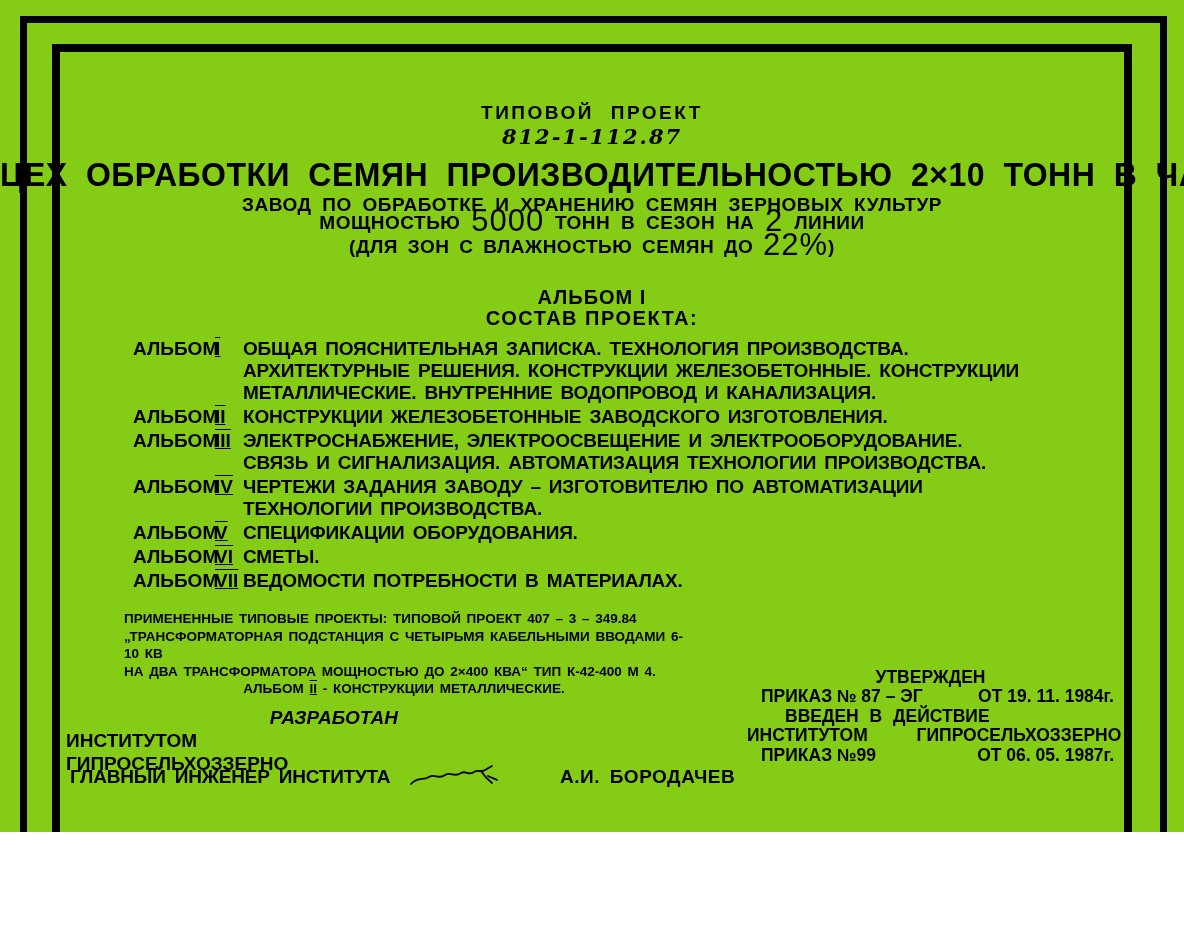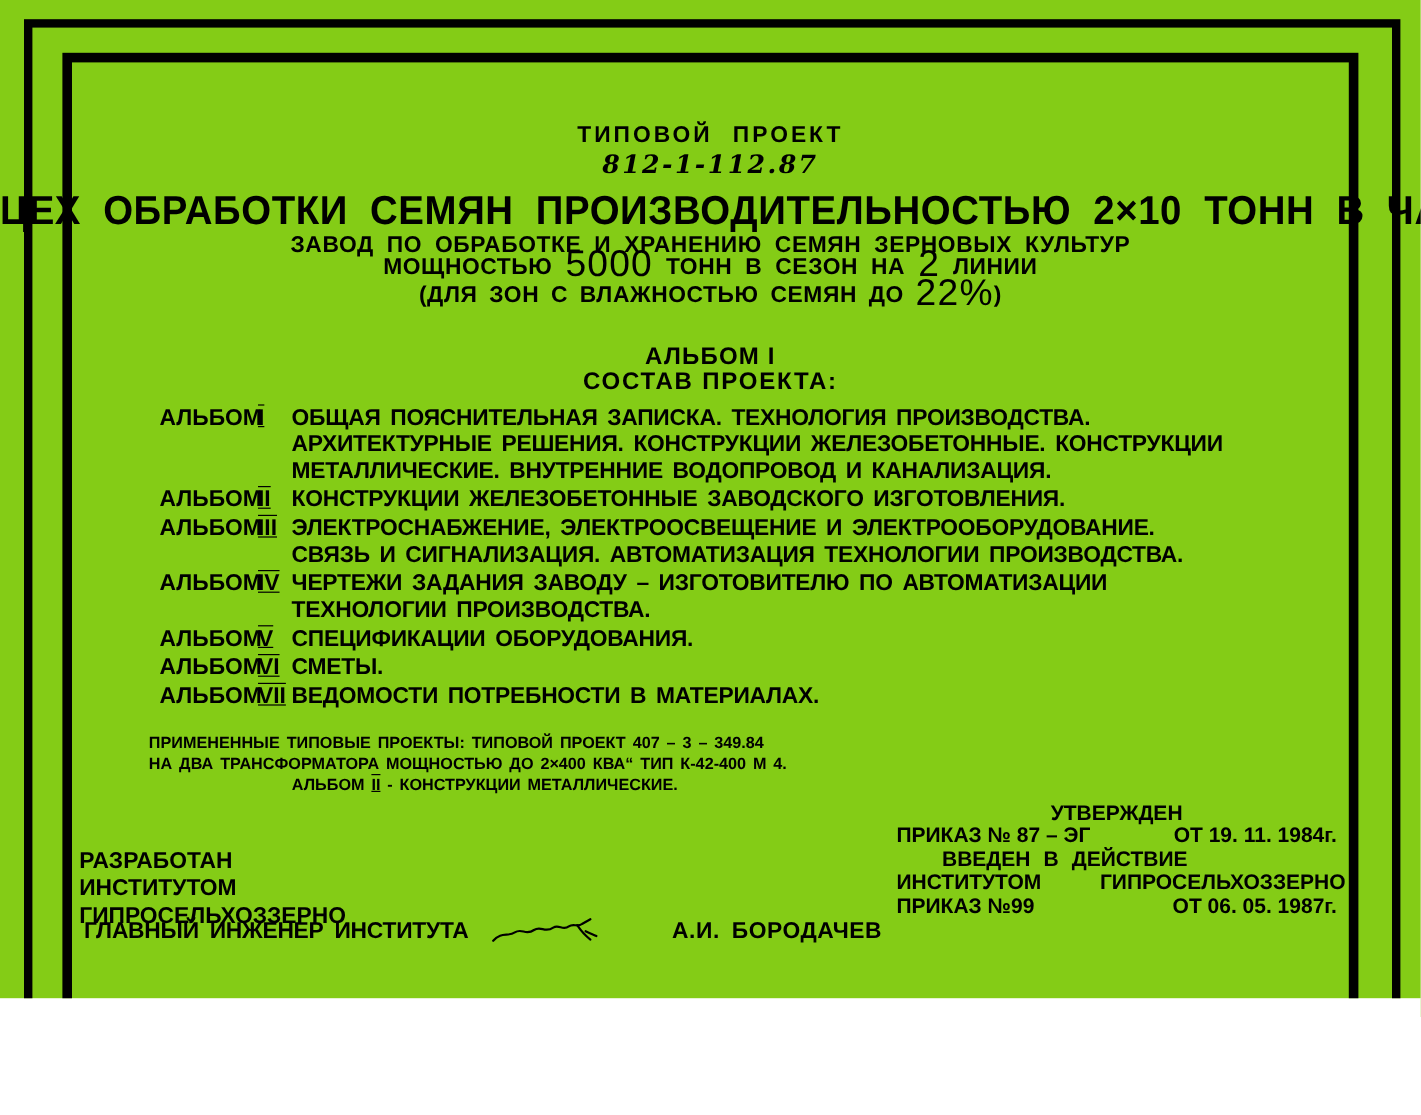--- a/index.html
+++ b/index.html
@@ -26,26 +26,26 @@
   .contents-title{top:307px;font-size:20px;letter-spacing:1.5px;font-weight:bold;}
   .album-list{left:133px;top:338px;width:960px;font-size:19px;font-weight:bold;line-height:22px;}
   .album-row{display:grid;grid-template-columns:82px 28px auto;margin-bottom:2px;}
   .album-desc div{letter-spacing:-0.2px;word-spacing:3px;white-space:nowrap;}
   .rn{text-decoration:overline underline;}
   .notes{left:124px;top:610px;width:560px;font-size:13.5px;font-weight:bold;
     line-height:17.5px;letter-spacing:0;word-spacing:2px;}
   .notes .nl4{text-align:center;}
   .approval{left:747px;top:629px;width:367px;font-size:17.5px;font-weight:bold;line-height:19.4px;}
   .appr-c{text-align:center;margin-top:39px;}
-  .appr-row{display:flex;justify-content:space-between;}
+  .appr-row{display:flex;justify-content:space-between;margin-left:14px;}
   .appr-indent{padding-left:38px;word-spacing:6px;}
   .appr-spread{word-spacing:44px;white-space:nowrap;}
   .appr-c2{text-align:center;word-spacing:10px;}
   .developer{left:66px;top:706px;width:332px;font-size:19px;font-weight:bold;line-height:23px;}
-  .developer .d1{text-align:left;}
+  .developer .d1{text-align:right;font-style:italic;}
   .sig-row{left:0;width:1184px;height:40px;}
   .sig-role{position:absolute;left:70px;top:0;font-size:19px;font-weight:bold;
     letter-spacing:-0.2px;word-spacing:4px;white-space:nowrap;}
   .sig-mark{position:absolute;left:408px;top:-6px;}
   .sig-name{position:absolute;left:560px;top:0;font-size:19px;font-weight:bold;
     letter-spacing:.5px;word-spacing:4px;white-space:nowrap;}
   .row1{top:766px;} .row2{top:848px;padding-left:12px;}
   svg.squiggle{display:block;}
 </style>
 </head>
@@ -133,20 +133,21 @@
       <span class="rn">VII</span>
       <div class="album-desc">
         <div>ВЕДОМОСТИ ПОТРЕБНОСТИ В МАТЕРИАЛАХ.</div>
       </div>
     </div>
 
   </div>
 
   <div class="abs notes">
     <div>ПРИМЕНЕННЫЕ ТИПОВЫЕ ПРОЕКТЫ: ТИПОВОЙ ПРОЕКТ 407 – 3 – 349.84</div>
+    <div>„ТРАНСФОРМАТОРНАЯ ПОДСТАНЦИЯ С ЧЕТЫРЬМЯ КАБЕЛЬНЫМИ ВВОДАМИ 6-10 КВ</div>
     <div>НА ДВА ТРАНСФОРМАТОРА МОЩНОСТЬЮ ДО 2×400 КВА“ ТИП К-42-400 М 4.</div>
     <div class="nl4"><span>АЛЬБОМ </span><span class="rn">II</span><span> - КОНСТРУКЦИИ МЕТАЛЛИЧЕСКИЕ.</span></div>
   </div>
 
   <div class="abs approval">
     <div class="appr-c">УТВЕРЖДЕН</div>
     <div class="appr-row">
       <span>ПРИКАЗ № 87 – ЭГ</span>
       <span>ОТ 19. 11.  1984г.</span>
     </div>

